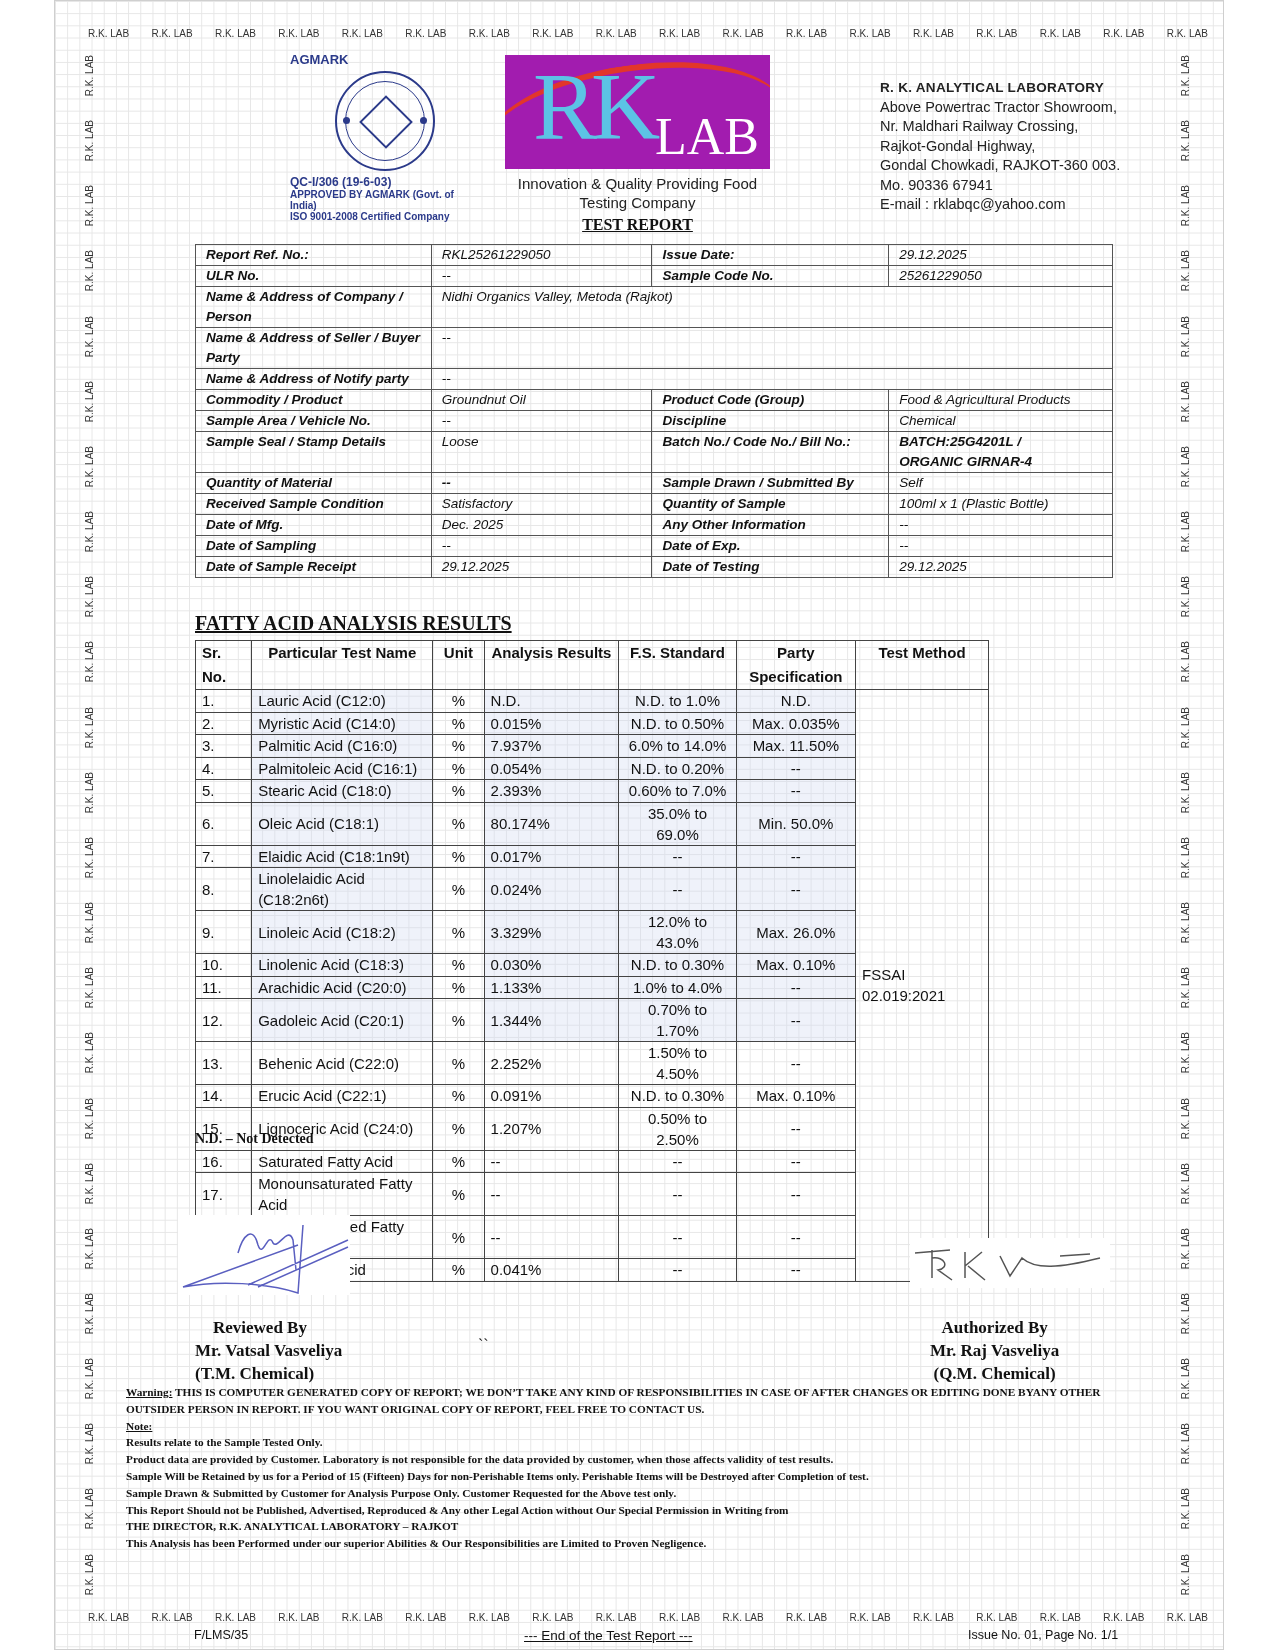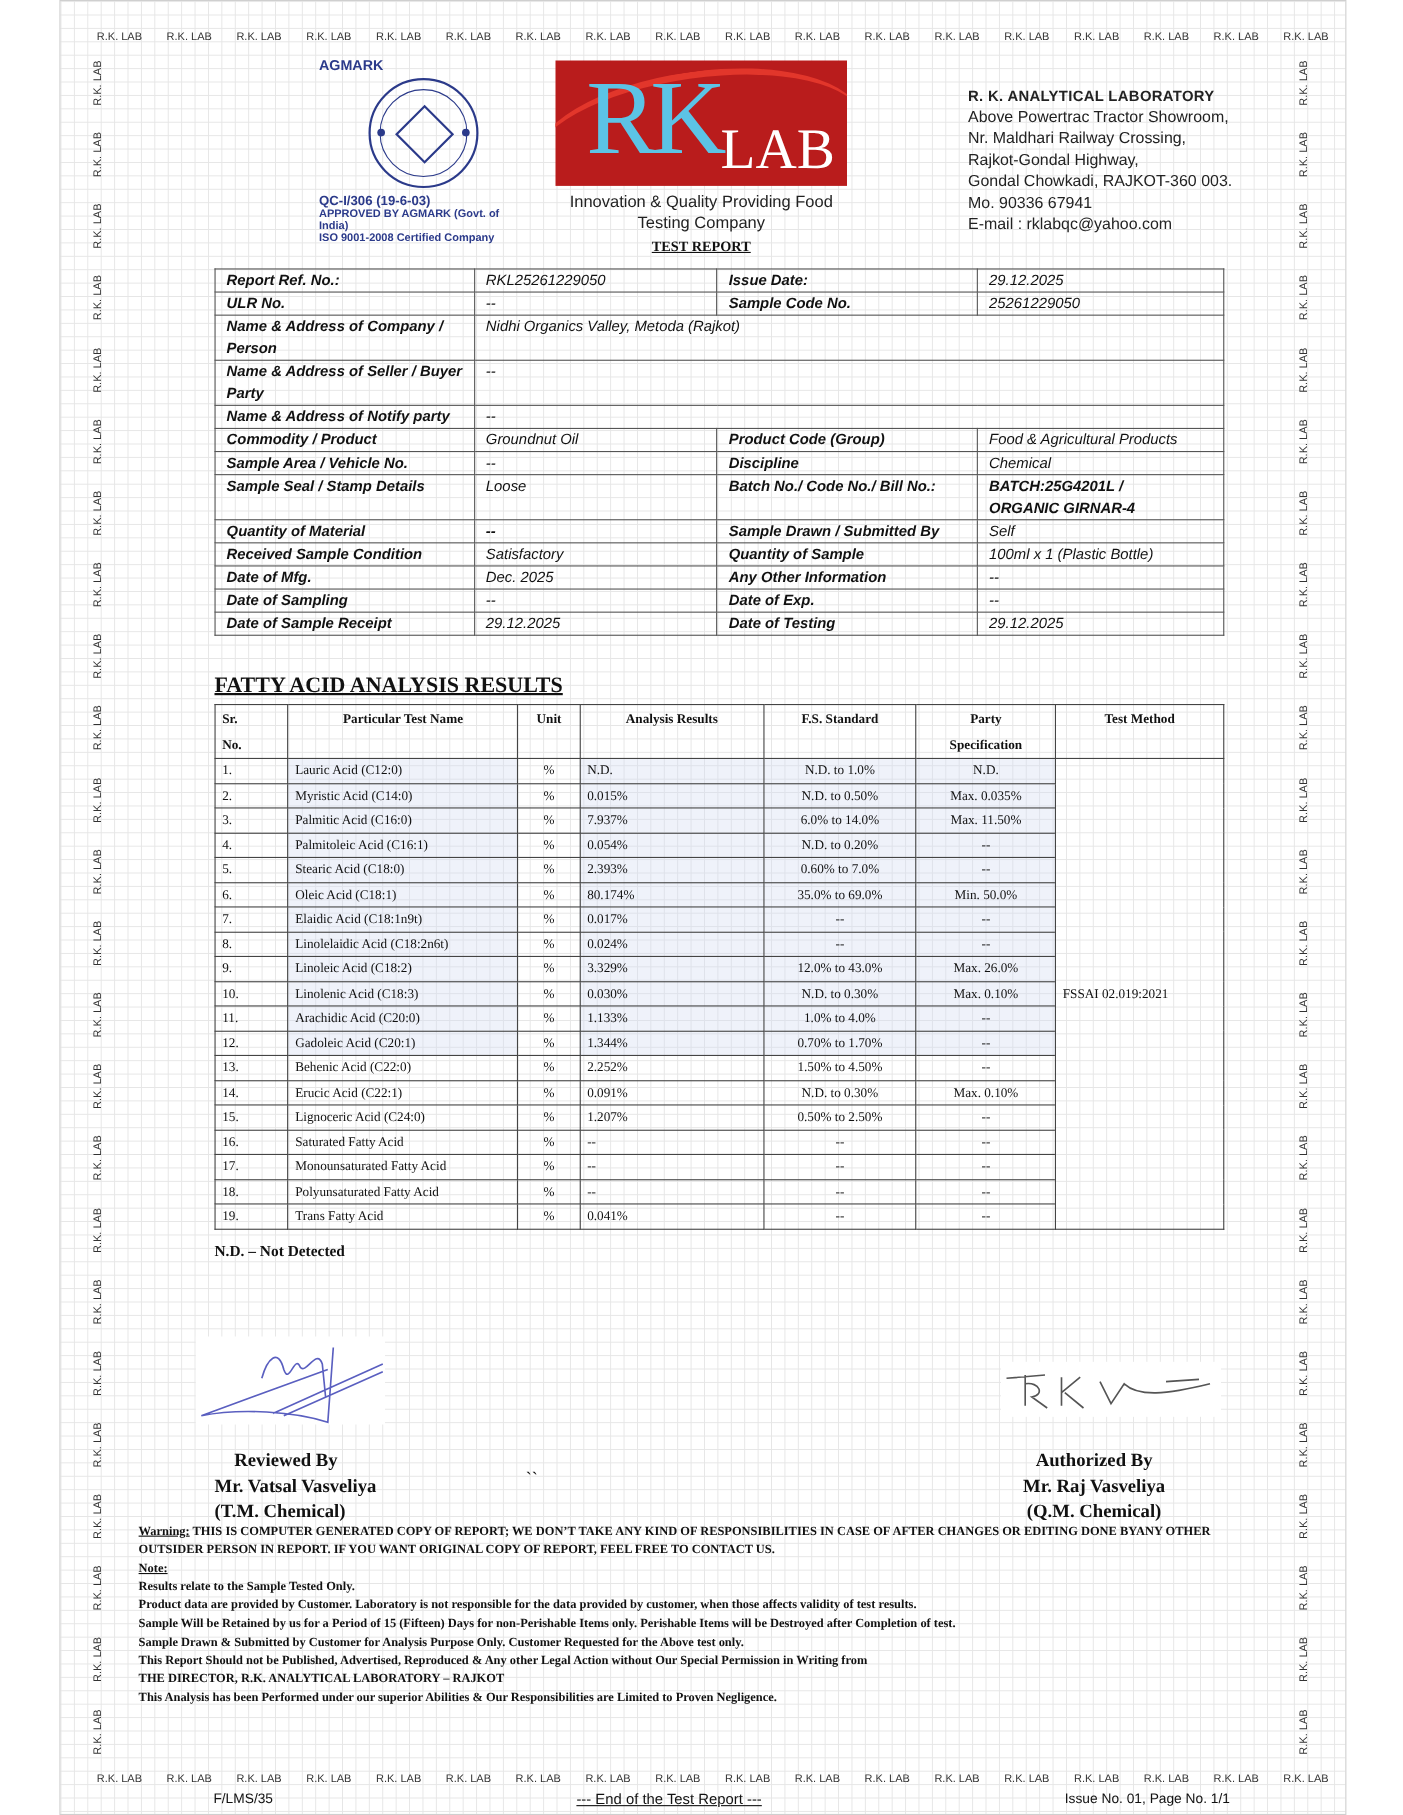--- a/index.html
+++ b/index.html
@@ -22,40 +22,40 @@
 
   .agmark { position:absolute; left:290px; top:52px; width:190px; color:#2b3a8a; }
   .agmark .t { font-weight:bold; font-size:13px; }
   .agmark .seal { margin:4px auto; width:96px; height:96px; border:2px solid #2b3a8a; border-radius:50%; position:relative; }
   .agmark .seal .ring { position:absolute; inset:8px; border:1px solid #2b3a8a; border-radius:50%; }
   .agmark .seal .dia { position:absolute; left:30px; top:30px; width:34px; height:34px; border:2px solid #2b3a8a; transform:rotate(45deg); }
   .agmark .seal .dot { position:absolute; top:44px; width:7px; height:7px; background:#2b3a8a; border-radius:50%; }
   .agmark .qc { font-weight:bold; font-size:12px; margin-top:2px; }
   .agmark .ap { font-weight:bold; font-size:10px; }
 
-  .logo { position:absolute; left:505px; top:55px; width:265px; height:114px; background:#b91c1c; overflow:hidden; }
+  .logo { position:absolute; left:505px; top:55px; width:265px; height:114px; background:#a21caf; overflow:hidden; }
   .logo .swoosh { position:absolute; left:-20px; top:10px; width:300px; height:120px; border-top:6px solid #e2362b; border-radius:50%; transform:rotate(-8deg); }
   .logo .rk { position:absolute; left:28px; top:-4px; font-family:"Liberation Serif", serif; font-size:96px; color:#5cc3e5; letter-spacing:-6px; }
   .logo .lab { position:absolute; left:150px; top:52px; font-family:"Liberation Serif", serif; font-size:52px; color:#ffffff; }
   .tagline { position:absolute; left:500px; top:174px; width:275px; text-align:center; font-size:15px; line-height:19px; color:#222; }
 
   .addr { position:absolute; left:880px; top:78px; font-size:14.5px; line-height:19.5px; color:#222; }
   .addr .name { font-weight:bold; font-size:13.5px; letter-spacing:0.3px; }
 
-  .title { position:absolute; left:0; width:1275px; top:216px; text-align:center; font-family:"Liberation Serif", serif; font-weight:bold; font-size:13px; text-decoration:underline; }
+  .title { position:absolute; left:0; width:1275px; top:216px; text-align:center; font-family:"Liberation Serif", serif; font-weight:bold; font-size:16px; text-decoration:underline; }
 
   table { border-collapse:collapse; }
   .info { position:absolute; left:195px; top:244px; width:918px; font-size:13.5px; }
   .info td { border:1.5px solid #555; padding:0 10px; vertical-align:top; height:19px; line-height:20px;font-style:italic; }
   .info td.lbl { font-weight:bold; }
   .info col.c1 { width:236px; } .info col.c2 { width:221px; } .info col.c3 { width:237px; } .info col.c4 { width:224px; }
 
   .sect { position:absolute; left:195px; top:612px; font-family:"Liberation Serif", serif; font-weight:bold; font-size:20px; text-decoration:underline; }
 
-  .res { position:absolute; left:195px; top:640px; width:918px; font-size:12px;font-family:Liberation Serif, serif; }
+  .res { position:absolute; left:195px; top:640px; width:794px; font-size:15px; }
   .res th, .res td { border:1.5px solid #444; padding:0 6px; height:21.5px; line-height:21px; }
   .res th { font-weight:bold; vertical-align:top; text-align:center; line-height:24px; height:46px; }
   .res th.sr { text-align:left; }
   .res td.c { text-align:center; }
   .res td.method { text-align:left; vertical-align:middle; }
   .res col.a { width:66px; } .res col.b { width:208px; } .res col.c { width:56px; } .res col.d { width:166px; } .res col.e { width:138px; } .res col.f { width:126px; } .res col.g { width:152px; }
 
   .nd { position:absolute; left:195px; top:1131px; font-family:"Liberation Serif", serif; font-weight:bold; font-size:14px; }
 
   .sig1 { position:absolute; left:178px; top:1215px; width:172px; height:80px; background:#fff; }

